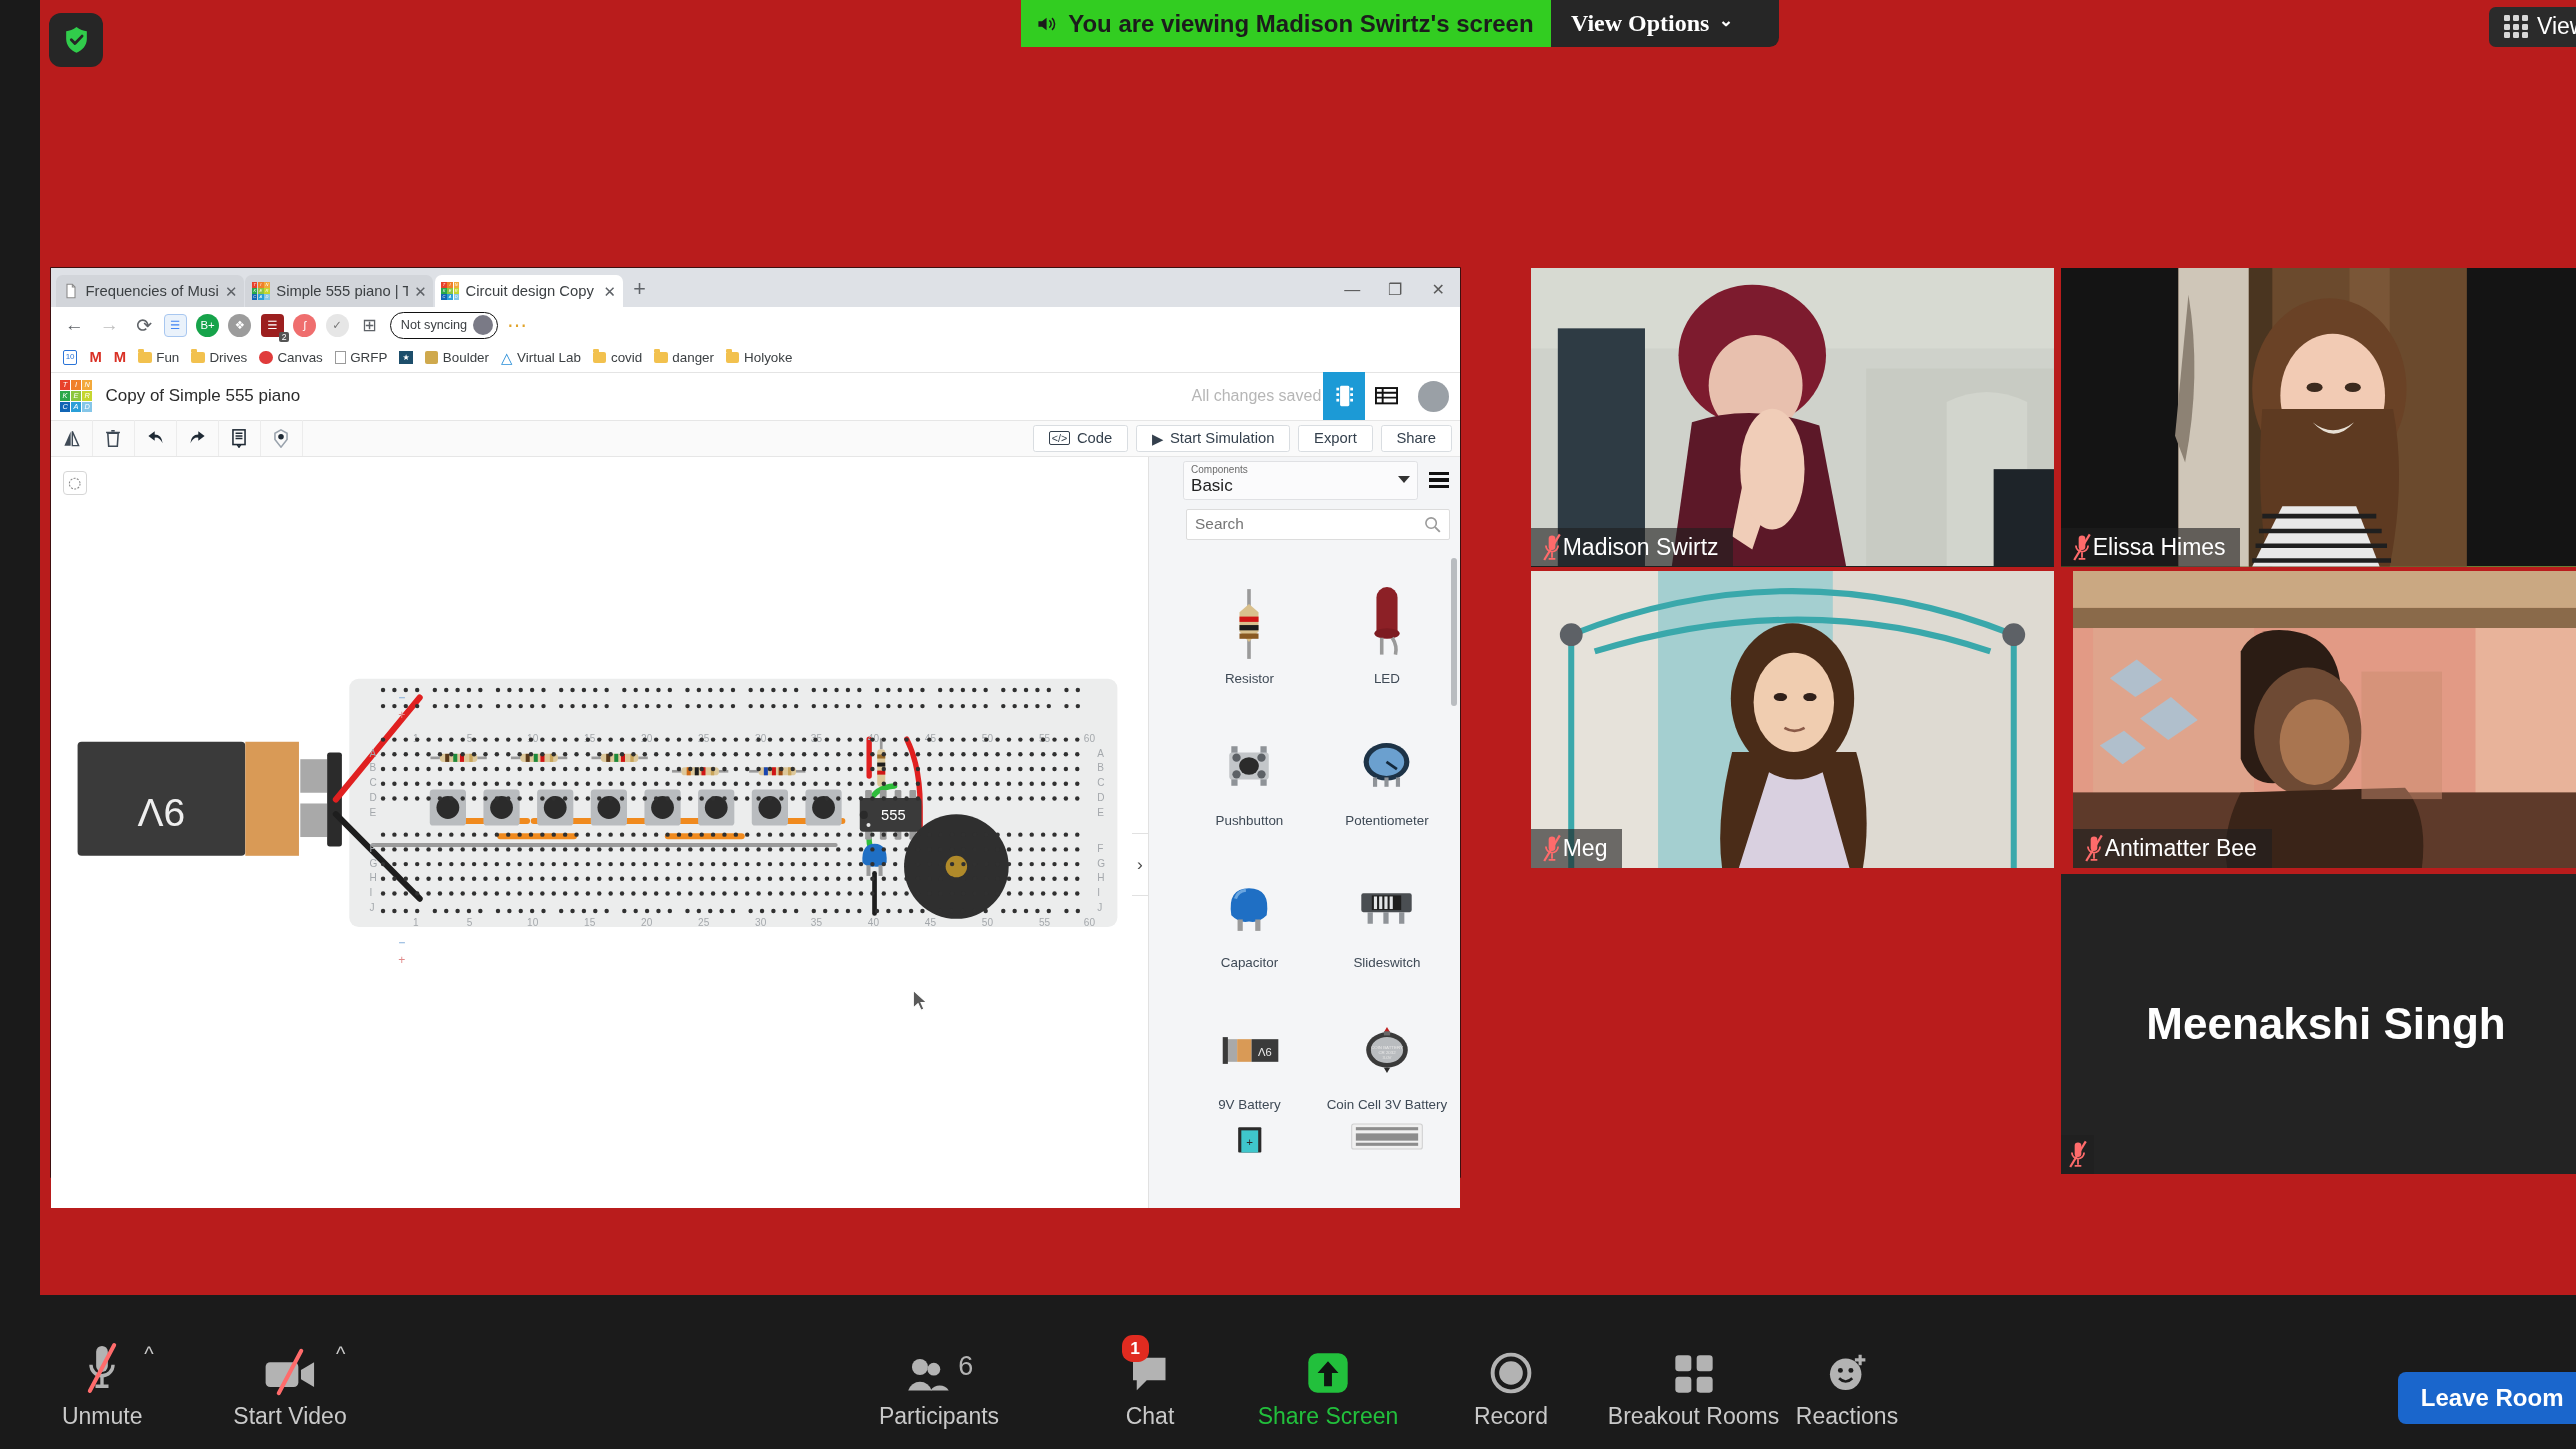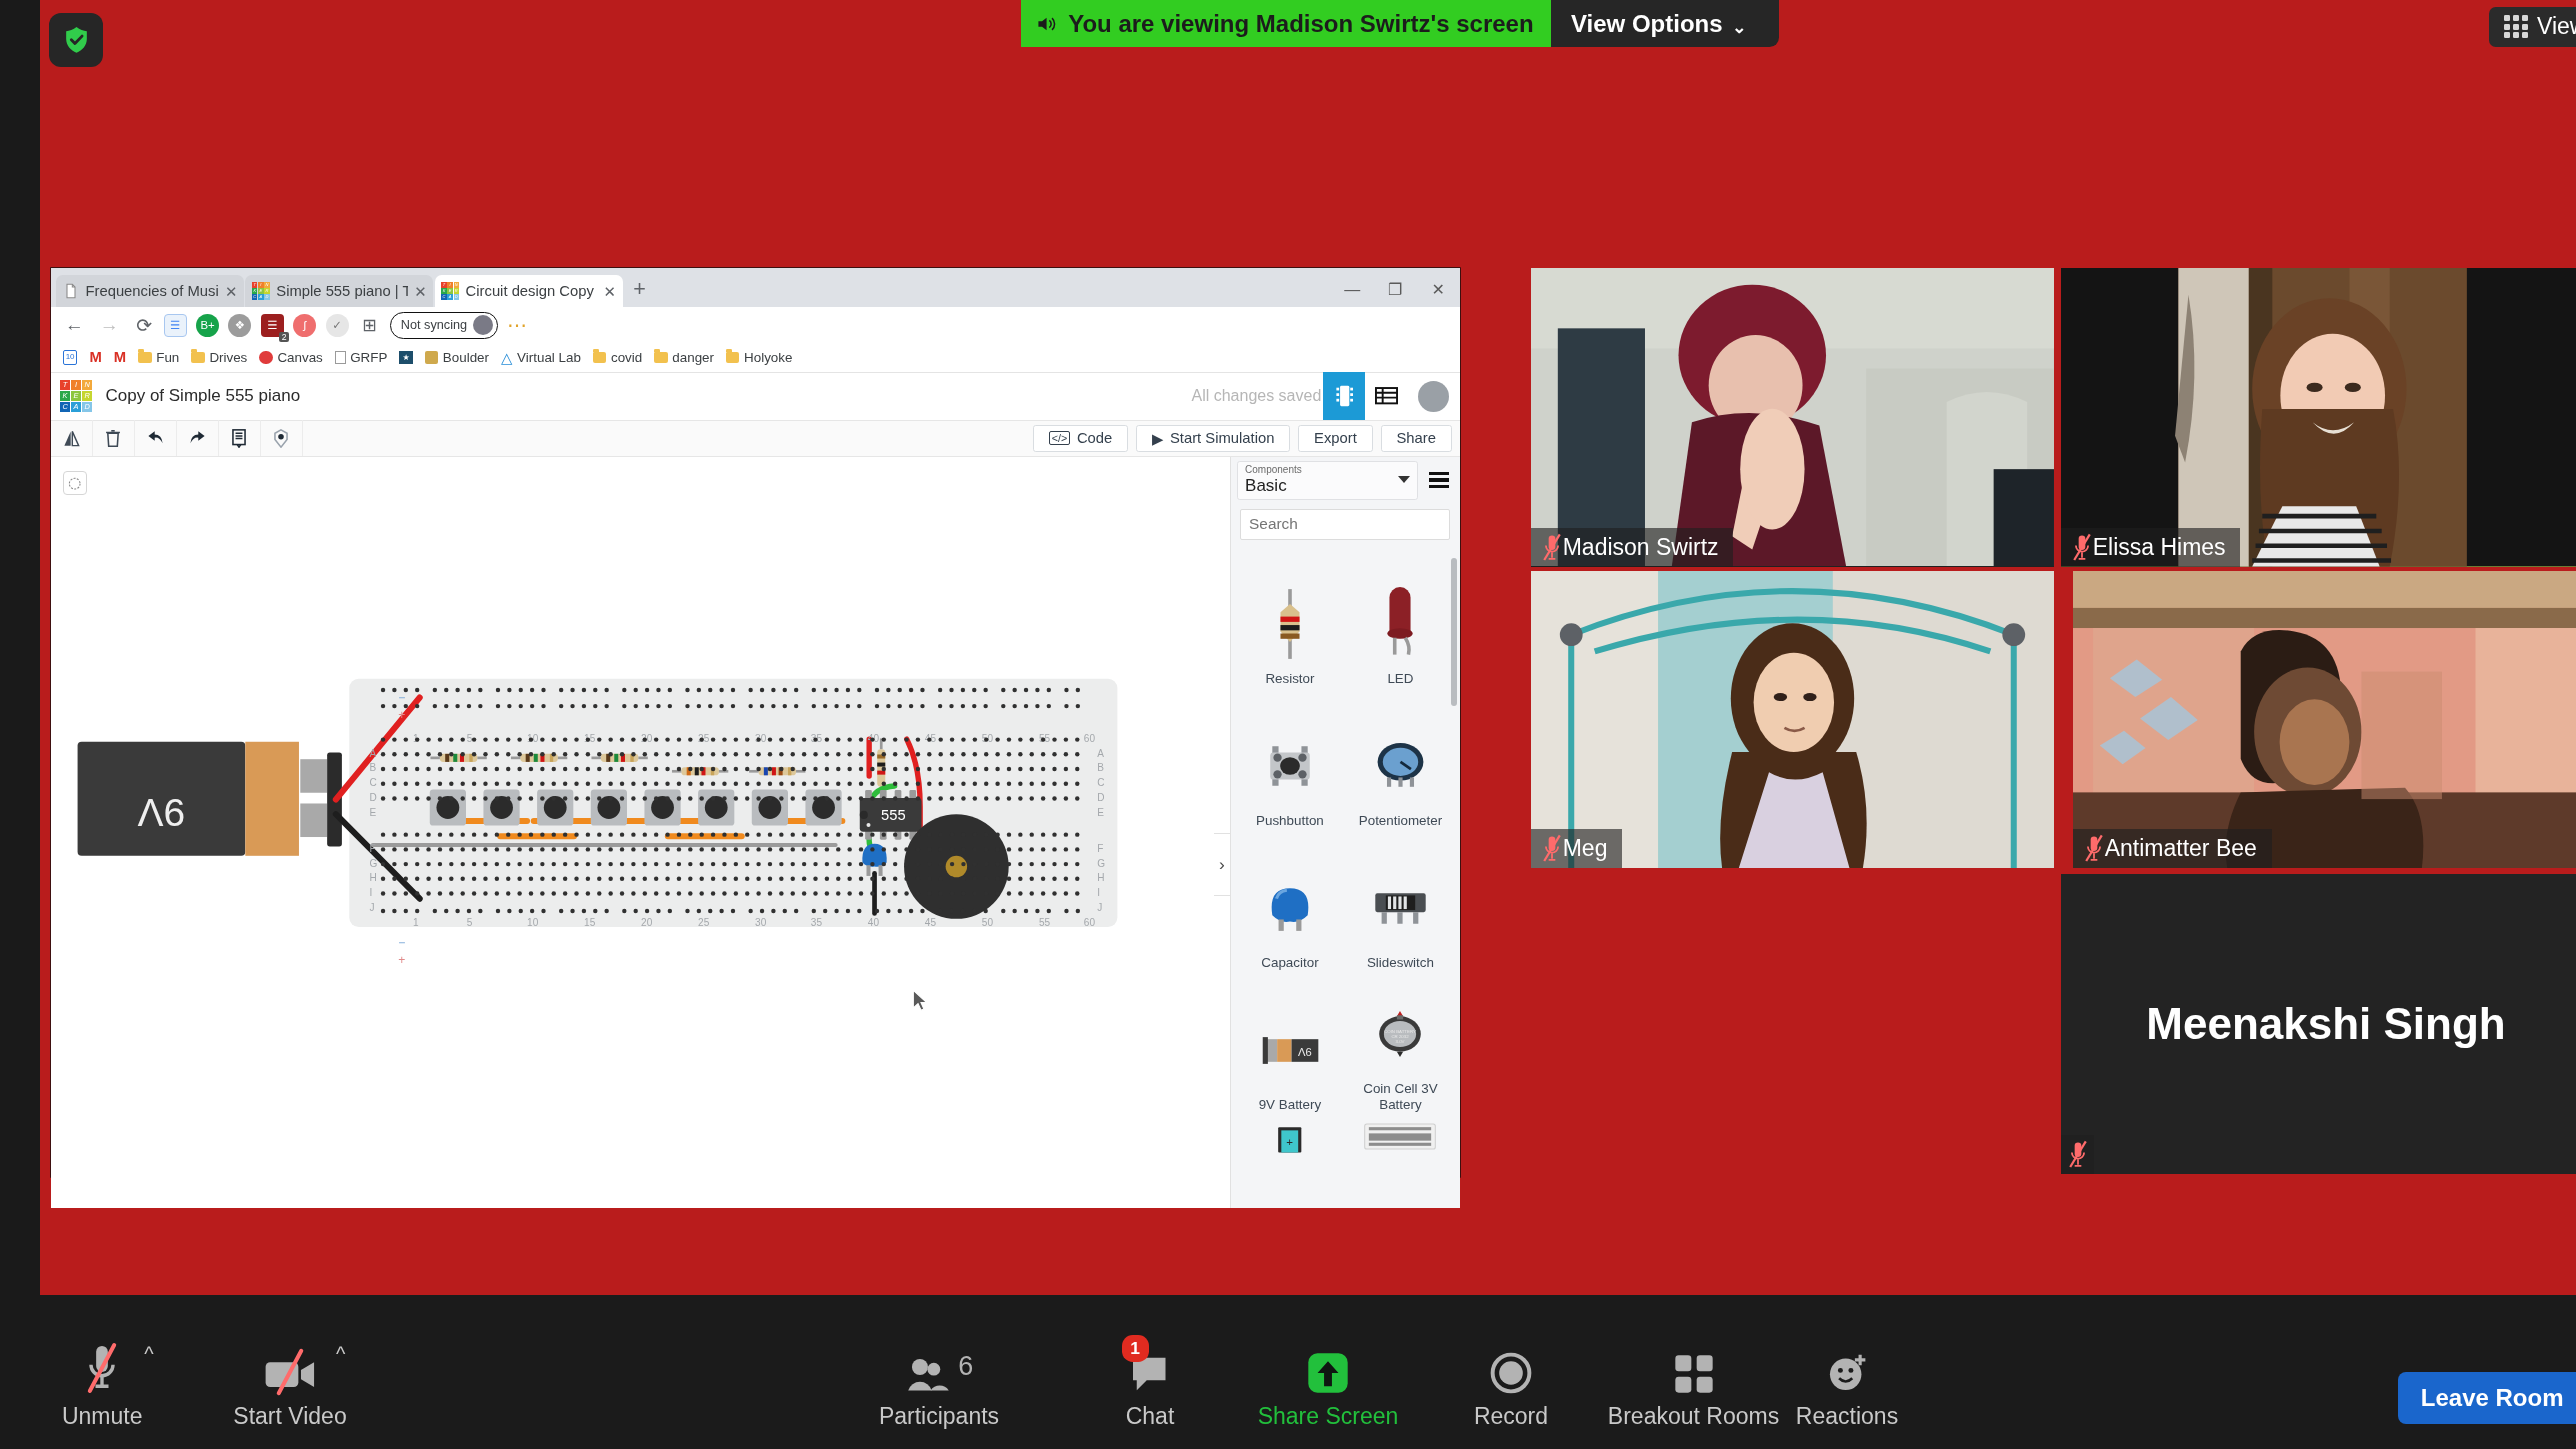--- a/index.html
+++ b/index.html
@@ -22,22 +22,22 @@
     background: #262626; border-radius: 0 0 9.4px 9.4px;
     display: flex; align-items: center;
   }
   .sharing-pill {
     background: #32cd21; height: 47px; border-radius: 0 0 0 0;
     display: flex; align-items: center; gap: 9.4px; padding: 0 17.4px 0 14.8px;
     color: #1c1c1c; font-size: 24px; font-weight: bold;
     white-space: nowrap;
   }
   .view-options {
-    display: flex; align-items: flex-end; gap: 9.4px; padding: 0 20px;
-    color: #fff; font-size: 24px; font-weight: bold; white-space: nowrap;
+    display: flex; align-items: flex-start; gap: 9.4px; padding: 0 20px;
+    color: #fff; font-size: 24px; font-weight: bold; white-space: nowrap; font-family: Liberation Serif, serif;
   }
   .chev-d { font-size: 17.4px; }
   .view-btn {
     position: absolute; right: 14.8px; top: 6.7px; height: 40px;
     background: #2b2b2b; border-radius: 6.7px;
     display: flex; align-items: center; gap: 9.4px; padding: 0 14.8px;
     color: #fff; font-size: 23px;
   }
   .grid9 { display: grid; grid-template-columns: repeat(3, 6px); grid-template-rows: repeat(3, 6px); gap: 2.7px; }
   .grid9 i { background: #d8d8d8; border-radius: 1.3px; display: block; width: 6px; height: 6px;}
@@ -101,21 +101,21 @@
   .tctool { width: 42px; height: 36px; display:flex; align-items:center; justify-content:center; color:#3f4a56; font-size: 17.4px; border-right: 0.7px solid #ececec;}
   .tc-actions { margin-left:auto; display:flex; align-items:center; height:100%; gap: 0;}
   .tc-btn { height: 27px; display:flex; align-items:center; gap: 6.7px; padding: 0 14.8px; font-size: 14.8px; color:#34404d; border: 0.7px solid #d9dde1; border-radius: 2.7px; margin-right: 8px; background:#fff;}
 
   .tc-body { position: relative; height: 751px; background:#fff; display:flex; }
   .canvas-area { flex: 1; position: relative; background: #fff; }
   .fit-btn { position:absolute; left: 12px; top: 14.8px; width: 24px; height:24px; border:0.7px solid #d6d6d6; border-radius:4px; display:flex;align-items:center;justify-content:center; color:#8a8a8a; font-size:12px;}
   .cursor-arrow { position:absolute; left: 861px; top: 532px; }
 
   
-  .cpanel { width: 230px; border-left: 0.7px solid #e1e1e1; background: #f4f5f7; position: relative; }
+  .cpanel { width: 312px; border-left: 0.7px solid #e1e1e1; background: #f4f5f7; position: relative; padding-left: 28px; }
   .cpanel-top { height: 47px; display:flex; align-items:center; padding: 4px 5.4px 4px 6.7px; gap: 5.4px; background:#f4f5f7; }
   .cp-select { flex:1; height: 39px; background:#fbfbfc; border:0.7px solid #e0e1e4; border-radius:2.7px; padding: 2.7px 6.7px; position: relative;}
   .cp-select .lbl { font-size: 10px; color:#6b6b6b; line-height: 11.4px;}
   .cp-select .val { font-size: 17px; color:#222; line-height: 19px;}
   .cp-select .caret { position:absolute; right:6.7px; top: 14.8px; border-left: 6px solid transparent; border-right: 6px solid transparent; border-top: 7.4px solid #333;}
   .cp-list-ico { width: 31px; display:flex; flex-direction:column; gap:3.4px; align-items:center; justify-content:center;}
   .cp-list-ico i { width: 20px; height: 3.4px; background:#111; display:block;}
   .cp-search-wrap { padding: 5.4px 9.4px 6.7px 9.4px; }
   .cp-search { height: 31px; background:#fff; border:0.7px solid #dcdcdc; border-radius:2px; display:flex; align-items:center; padding: 0 8px; }
   .cp-search input { border:0; outline:0; flex:1; font-size: 15.4px; color:#333; font-family:"Liberation Sans",sans-serif; background:transparent;}

